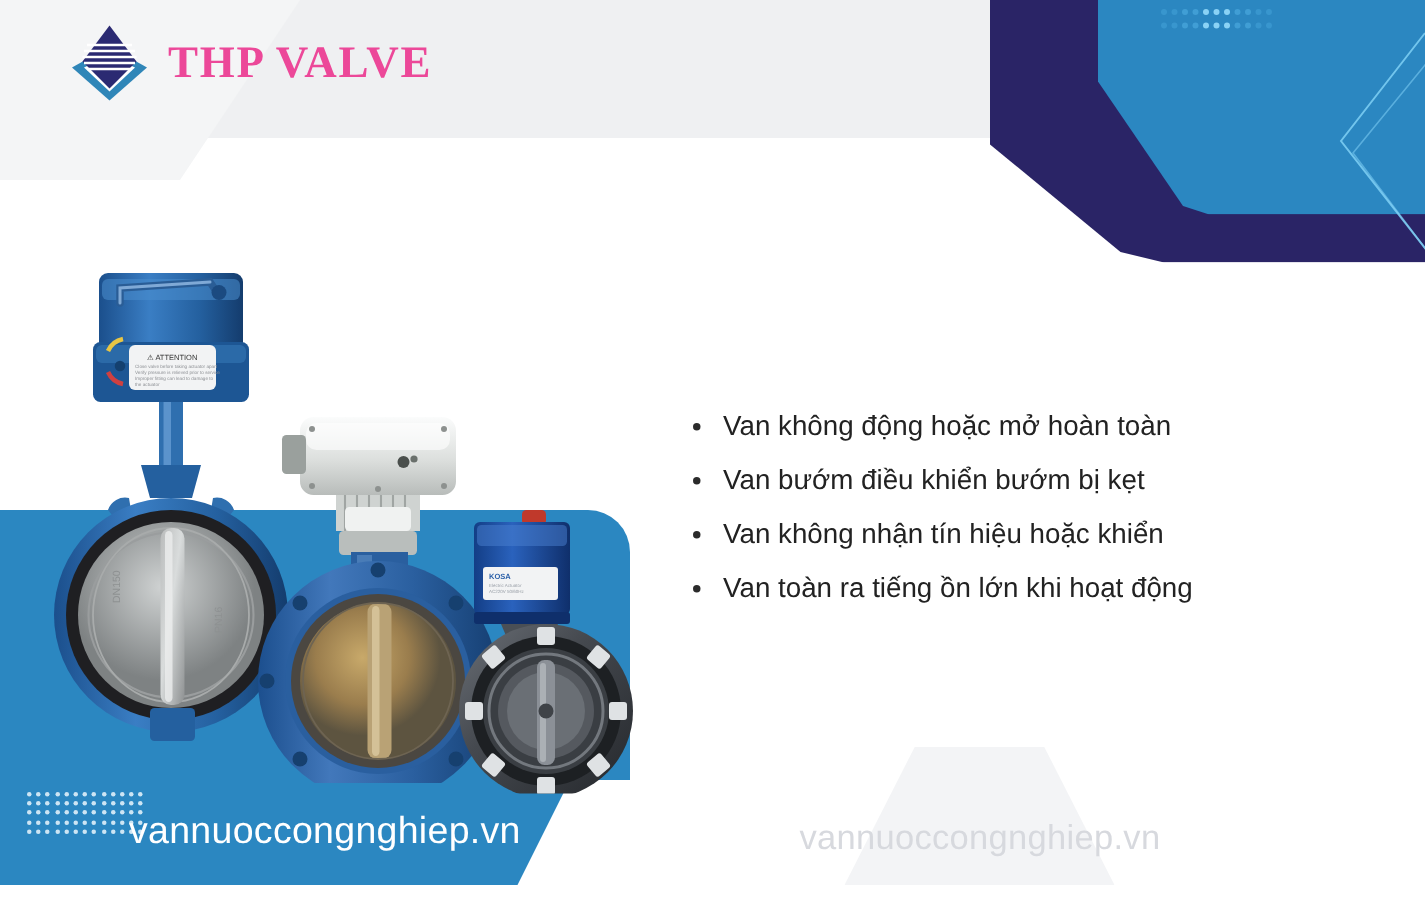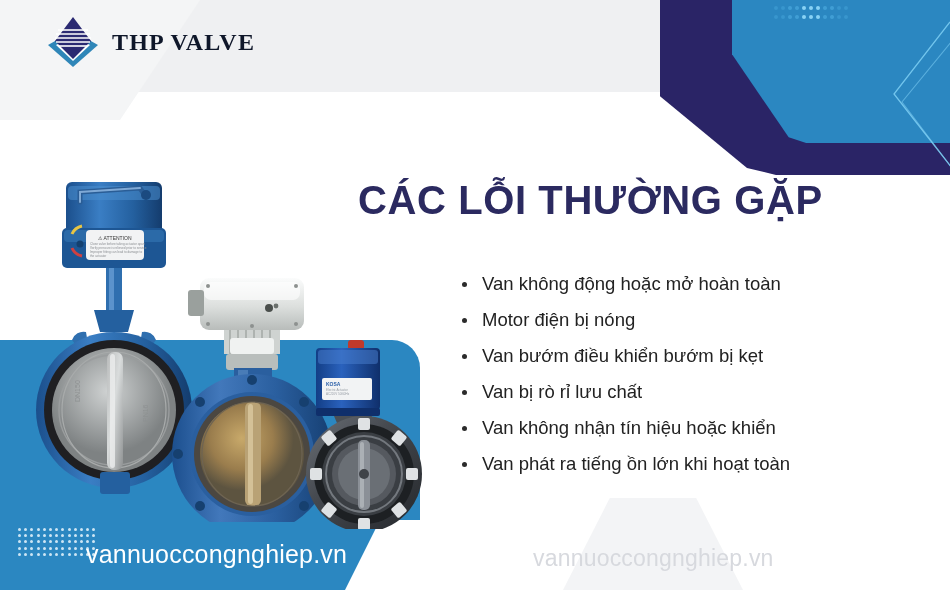--- a/index.html
+++ b/index.html
@@ -75,24 +75,24 @@
     display: flex;
     align-items: center;
     gap: 10px;
     height: 56px;
   }
   .logo-mark {
     position: relative;
     width: 58px; height: 54px;
   }
   .logo-text {
-    font-size: 24px;
+    font-size: 30px;
     font-weight: bold;
     letter-spacing: 1.2px;
-    color: #0f172a;
+    color: #ec4899;
     font-family: "Liberation Serif", serif;
   }
   .blue-panel-round {
     position: absolute;
     left: -40px; top: 340px;
     width: 460px; height: 250px;
     background: #2b87c1;
     border-top-right-radius: 28px;
   }
   .blue-panel-cut {
@@ -502,24 +502,21 @@
       <span class="d" style="left: 55.8px; top: 24.8px;"></span>
       <span class="d" style="left: 62px; top: 24.8px;"></span>
       <span class="d" style="left: 68.2px; top: 24.8px;"></span>
       <span class="d" style="left: 74.4px; top: 24.8px;"></span>
     </div>
   <div class="site-url">vannuoccongnghiep.vn</div>
 
   <div class="wm-hex"></div>
   <div class="wm-text">vannuoccongnghiep.vn</div>
 
-  <div class="title">CÁC LỖI THƯỜNG GẶP</div>
 
   <ul class="bullets" id="bullet-list">
       <li><span class="bullet-dot"></span><span>Van không động hoặc mở hoàn toàn</span></li>
-      <li><span class="bullet-dot"></span><span>Motor điện bị nóng</span></li>
       <li><span class="bullet-dot"></span><span>Van bướm điều khiển bướm bị kẹt</span></li>
-      <li><span class="bullet-dot"></span><span>Van bị rò rỉ lưu chất</span></li>
       <li><span class="bullet-dot"></span><span>Van không nhận tín hiệu hoặc khiển</span></li>
-      <li><span class="bullet-dot"></span><span>Van phát ra tiếng ồn lớn khi hoạt toàn</span></li>
+      <li><span class="bullet-dot"></span><span>Van toàn ra tiếng ồn lớn khi hoạt động</span></li>
     </ul>
 
 </div>
 
 </body></html>

